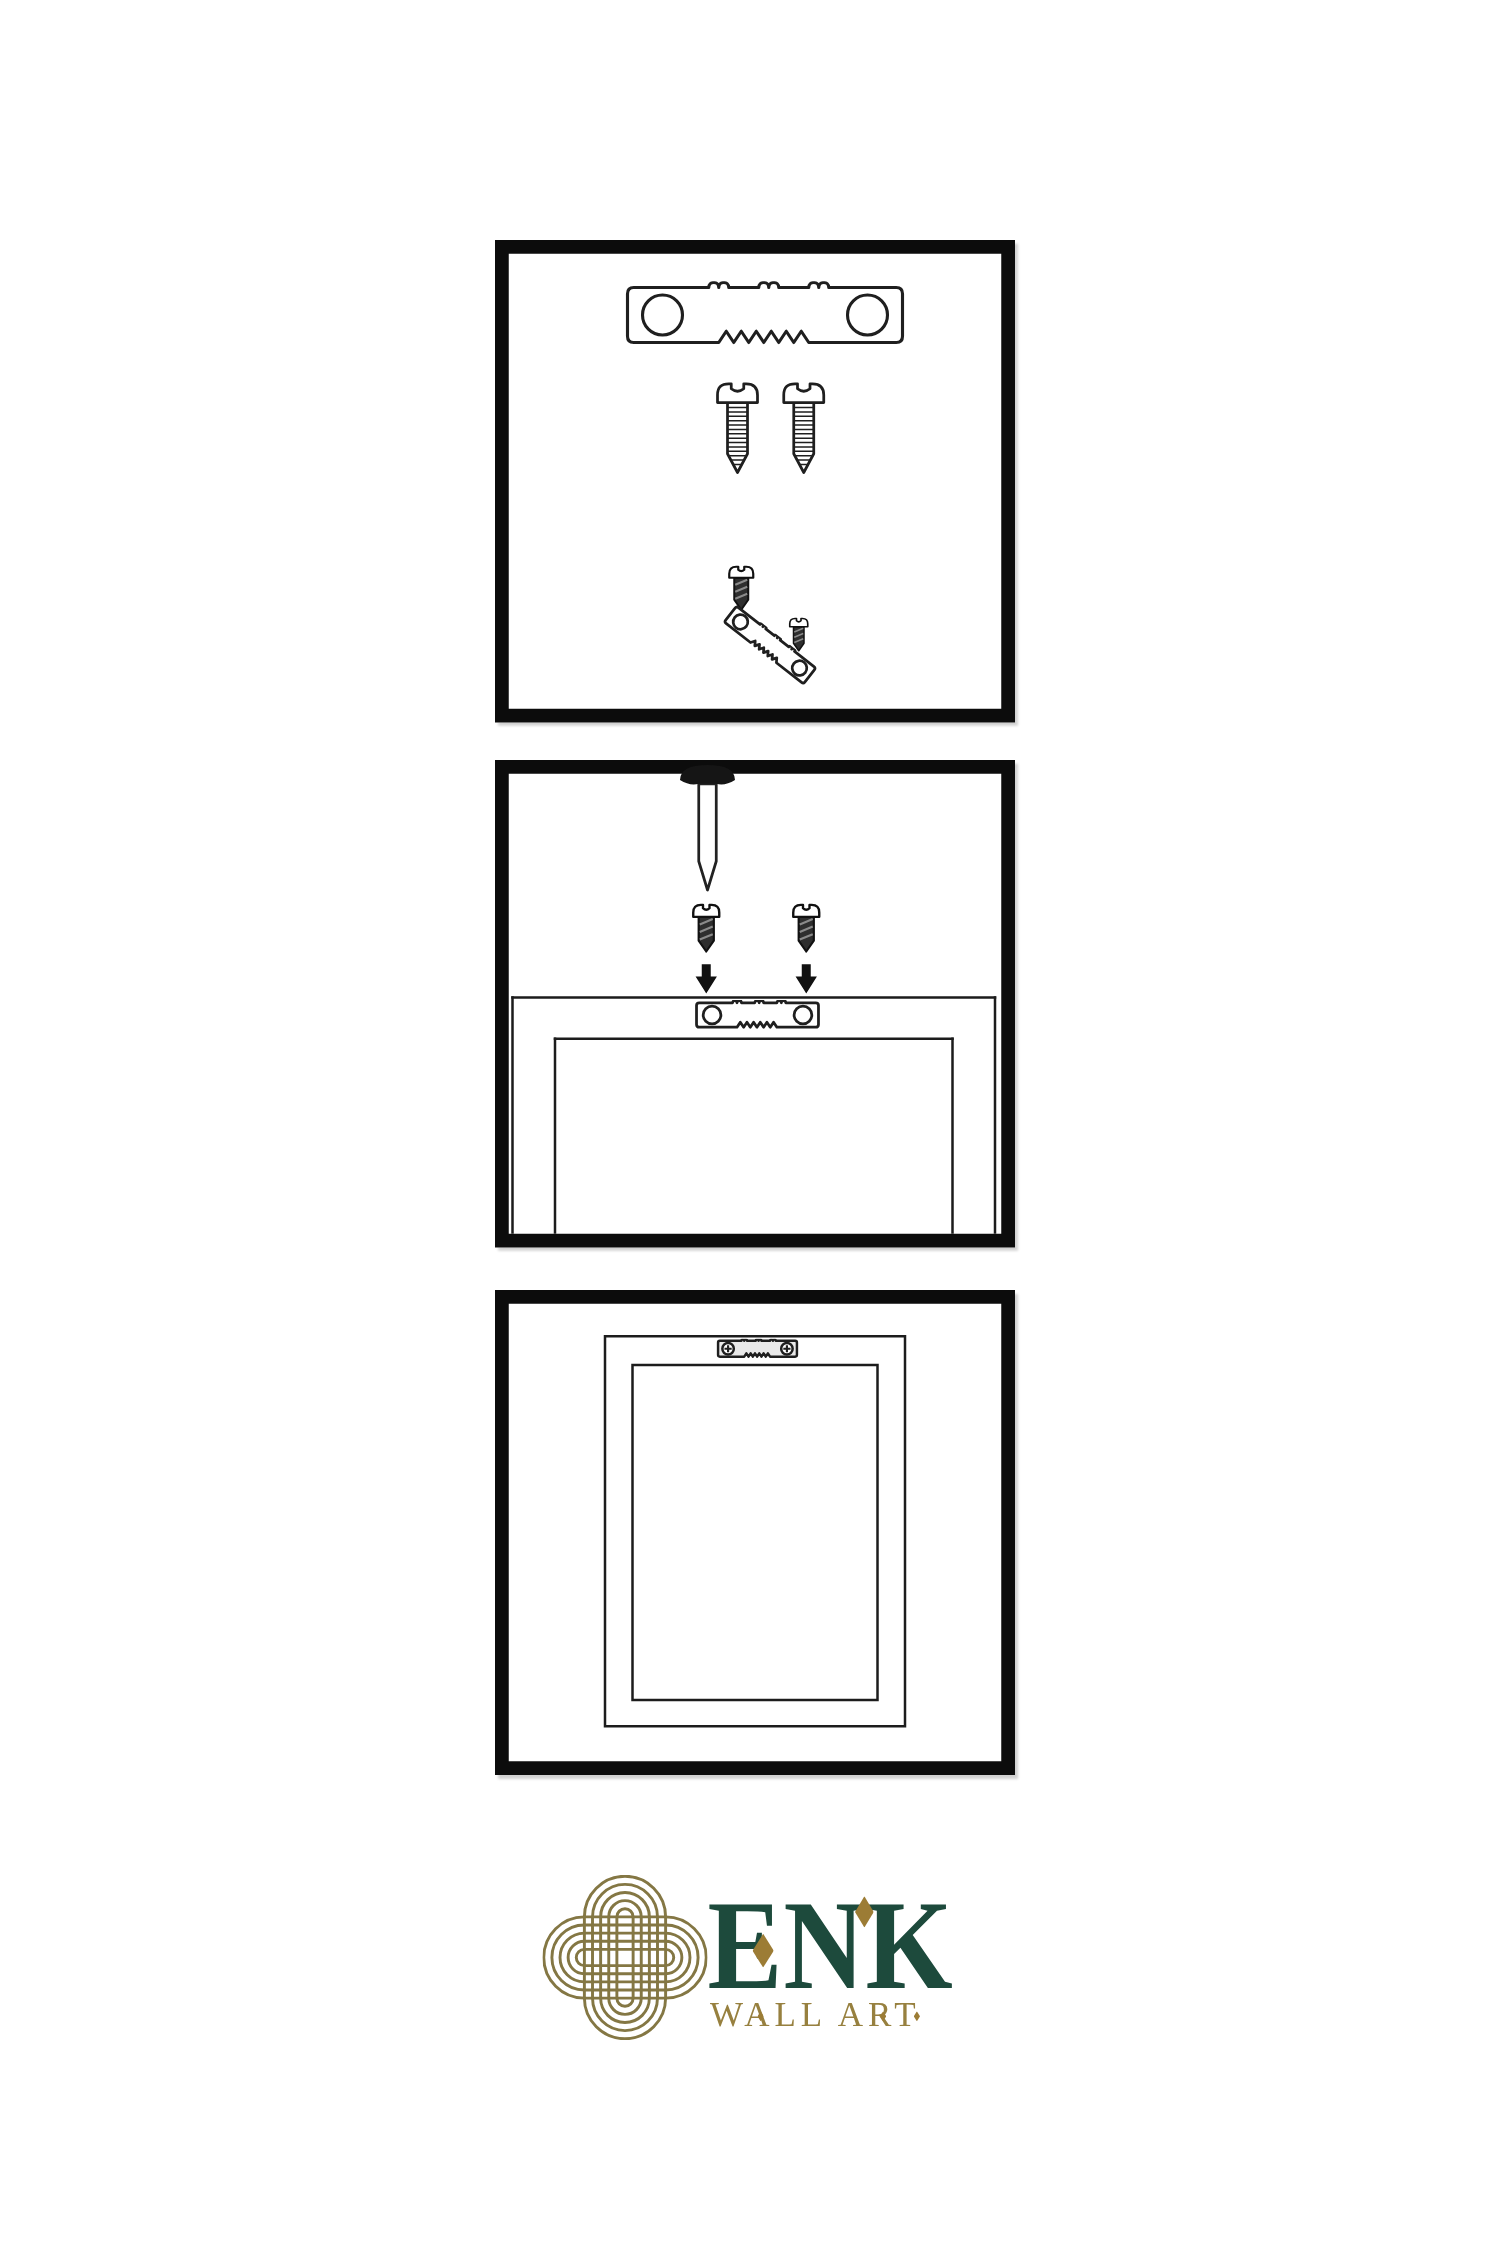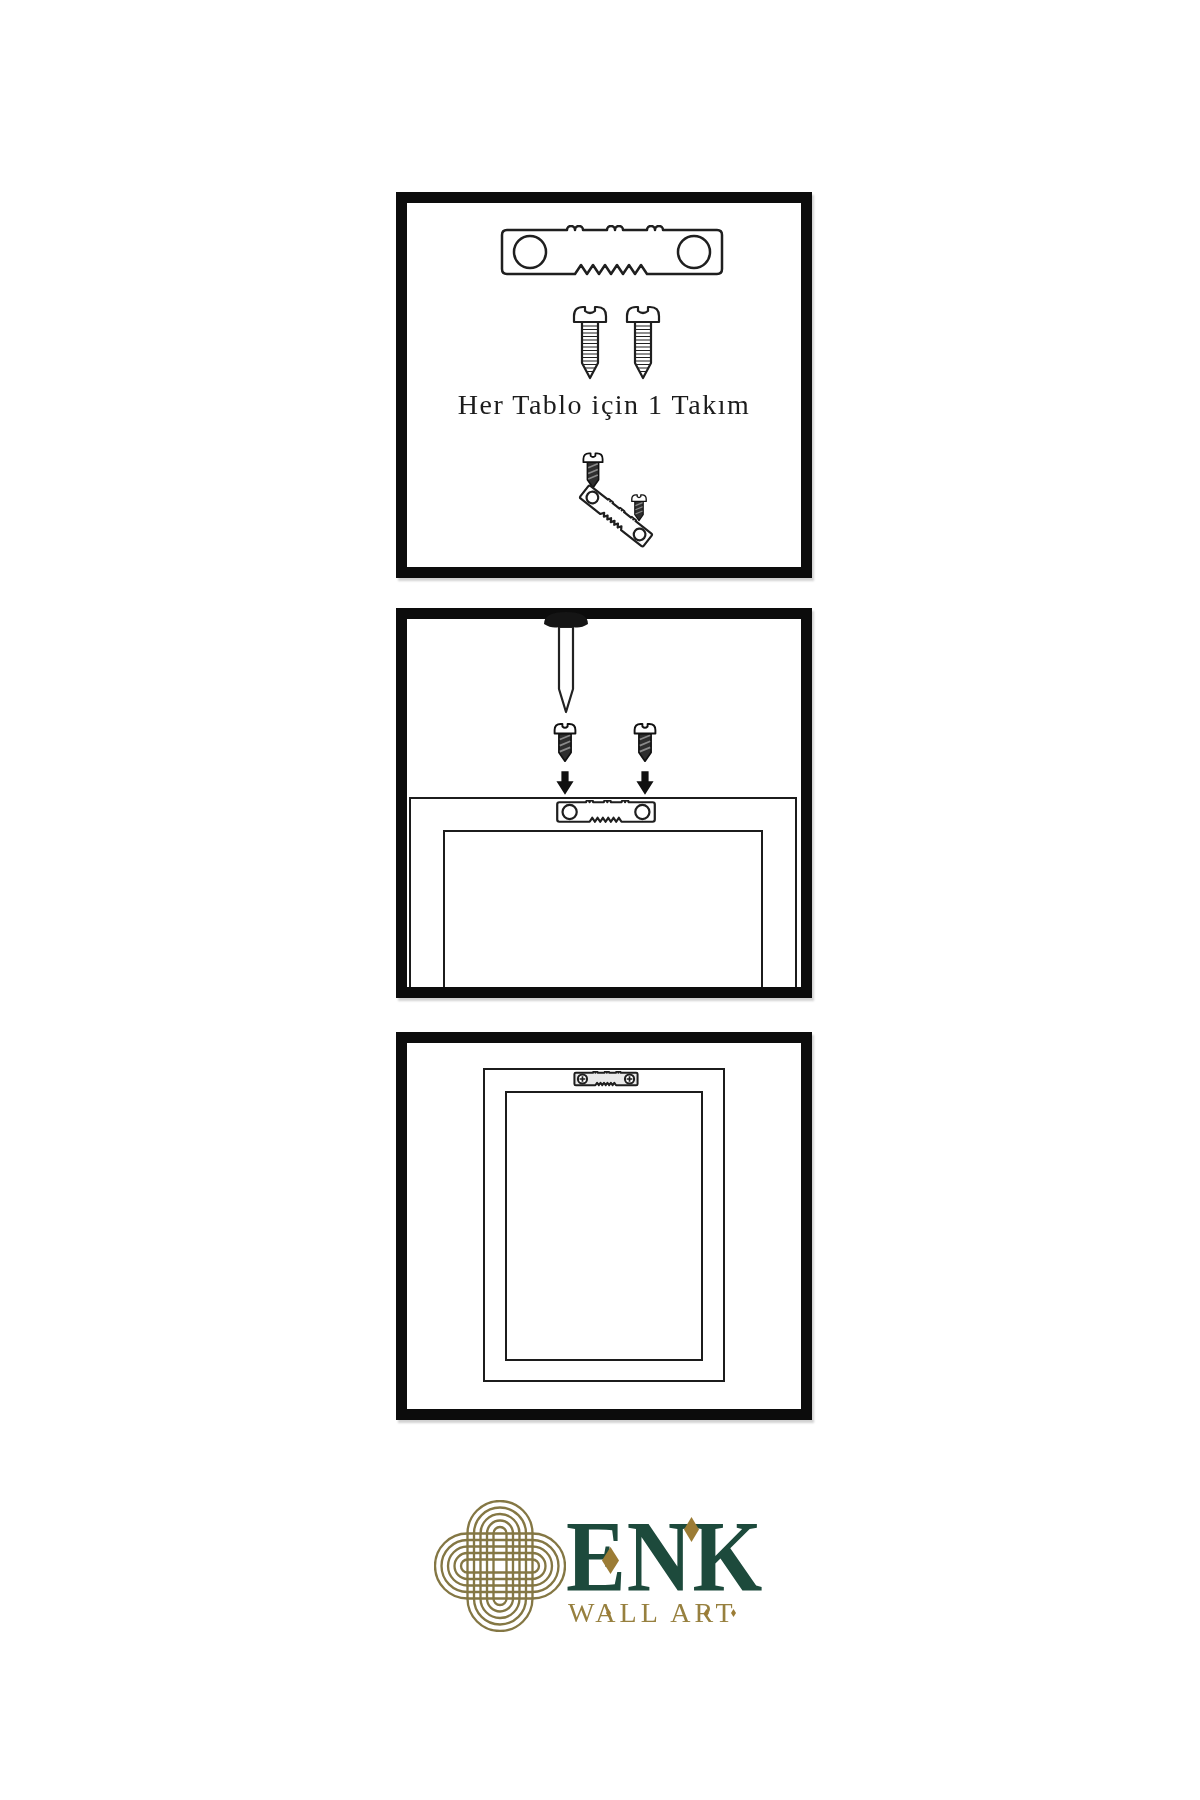--- a/index.html
+++ b/index.html
@@ -62,21 +62,20 @@
         <path d="M12 19 H28 V60 L20 75 L12 60 Z" fill="#ffffff" stroke="#1f1f1f" stroke-width="2.2" stroke-linejoin="round"></path>
         <path d="M12 23 H28 M12 26.5 H28 M12 30 H28 M12 33.5 H28 M12 37 H28 M12 40.5 H28 M12 44 H28 M12 47.5 H28 M12 51 H28 M12 54.5 H28 M12 58 H28 M13.5 61.5 H26.5 M15 65 H25 M17 68.5 H23" stroke="#1f1f1f" stroke-width="1.2"></path>
         <path d="M4 19 L4 13 Q4 4 13 4 L15 4 L15 8 Q20 12 25 8 L25 4 L27 4 Q36 4 36 13 L36 19 Z" fill="#ffffff" stroke="#1f1f1f" stroke-width="2.2" stroke-linejoin="round"></path>
       </svg>
       <svg class="abs" style="left:216px;top:100px;" width="40" height="78" viewBox="0 0 40 78">
         <path d="M12 19 H28 V60 L20 75 L12 60 Z" fill="#ffffff" stroke="#1f1f1f" stroke-width="2.2" stroke-linejoin="round"></path>
         <path d="M12 23 H28 M12 26.5 H28 M12 30 H28 M12 33.5 H28 M12 37 H28 M12 40.5 H28 M12 44 H28 M12 47.5 H28 M12 51 H28 M12 54.5 H28 M12 58 H28 M13.5 61.5 H26.5 M15 65 H25 M17 68.5 H23" stroke="#1f1f1f" stroke-width="1.2"></path>
         <path d="M4 19 L4 13 Q4 4 13 4 L15 4 L15 8 Q20 12 25 8 L25 4 L27 4 Q36 4 36 13 L36 19 Z" fill="#ffffff" stroke="#1f1f1f" stroke-width="2.2" stroke-linejoin="round"></path>
       </svg>
 
-      <div class="caption">Her Tablo için 1 Takım</div>
 
       <div class="abs" style="left:171px;top:245px;width:80px;height:106px;">
         <svg class="abs" style="left:3px;top:3px;" width="24" height="40" viewBox="0 0 30 50">
           <path d="M8 14 L22 14 L22 36 L15 46 L8 36 Z" fill="#2e2e2e" stroke="#111" stroke-width="2" stroke-linejoin="round"></path>
           <path d="M9 21 L21 16 M9 28 L21 23 M9 35 L21 30" stroke="#8a8a8a" stroke-width="2"></path>
           <path d="M3 14 L3 10 Q3 3 10 3 L12 3 L12 6 Q15 9 18 6 L18 3 L20 3 Q27 3 27 10 L27 14 Z" fill="#ffffff" stroke="#111" stroke-width="2.2" stroke-linejoin="round"></path>
         </svg>
         <svg class="abs" style="left:-4px;top:58px;transform:rotate(38deg);" width="84" height="20" viewBox="0 0 230 54">
           <path d="M10 5 L70 5 a4 4 0 0 1 8 0 a4 4 0 0 1 8 0 L110 5 a4 4 0 0 1 8 0 a4 4 0 0 1 8 0 L150 5 a4 4 0 0 1 8 0 a4 4 0 0 1 8 0 L220 5 Q225 5 225 10 L225 44 Q225 49 220 49 L150 49 l-6 -9 l-6 9 l-6 -9 l-6 9 l-6 -9 l-6 9 l-6 -9 l-6 9 l-6 -9 l-6 9 l-6 -9 l-6 9 L10 49 Q5 49 5 44 L5 10 Q5 5 10 5 Z" fill="#ffffff" stroke="#1f1f1f" stroke-width="6" stroke-linejoin="round"></path>
           <circle cx="33" cy="27" r="16" fill="#ffffff" stroke="#1f1f1f" stroke-width="6"></circle>

